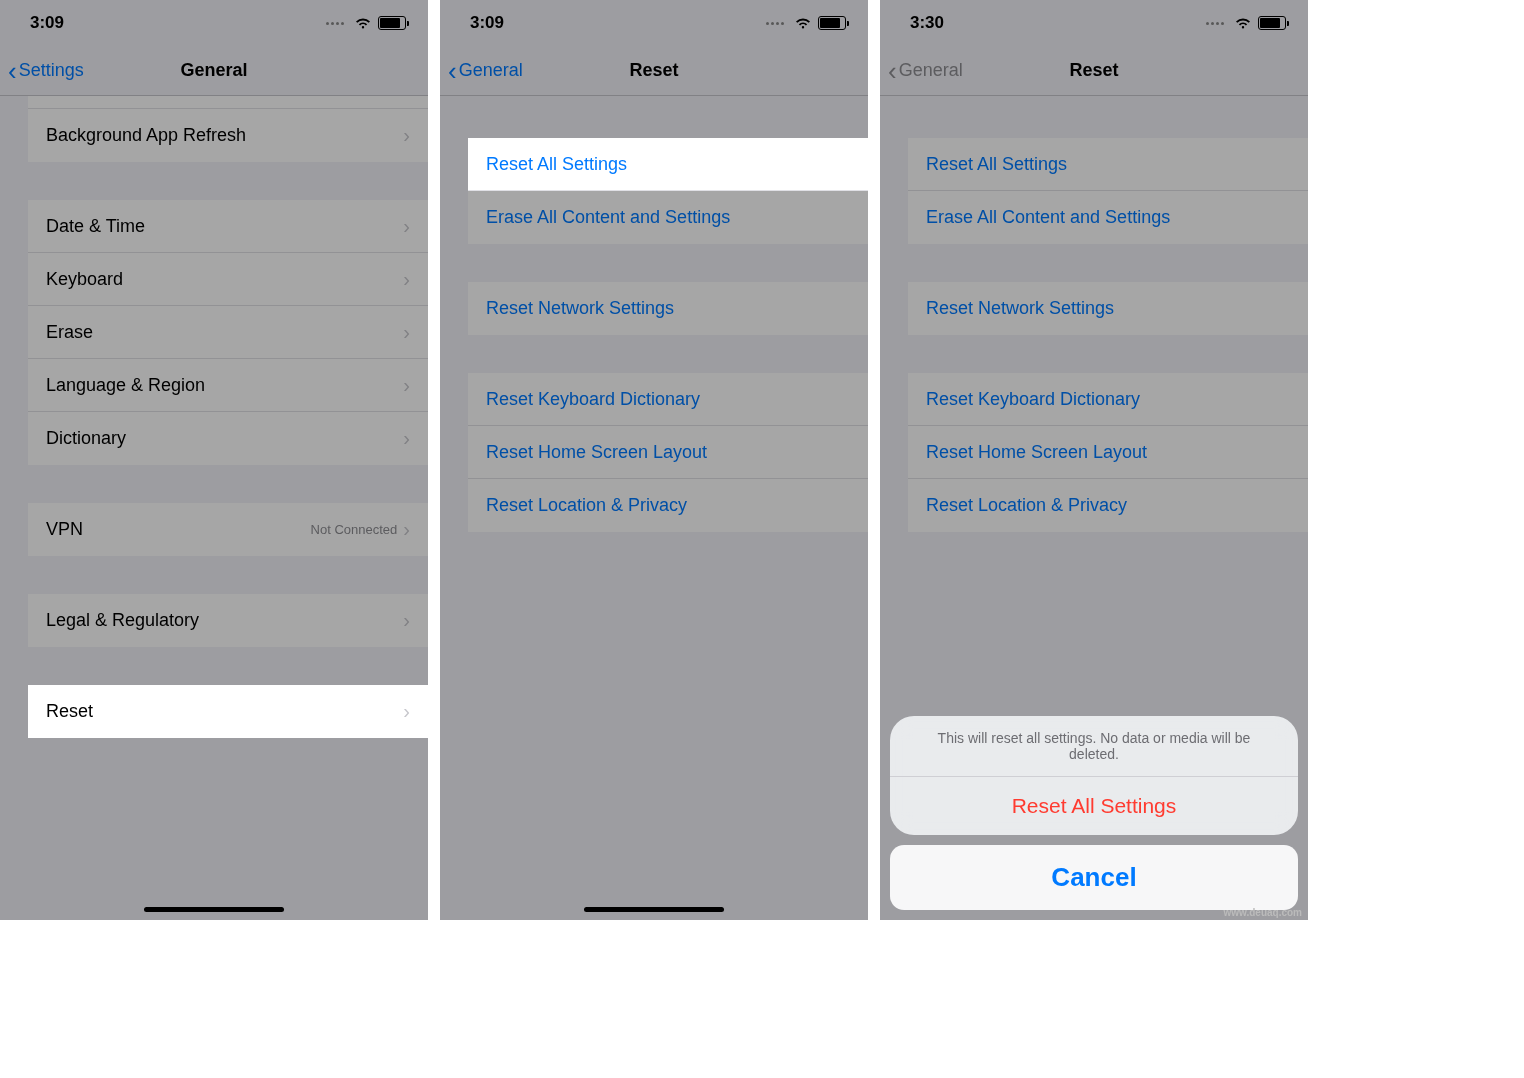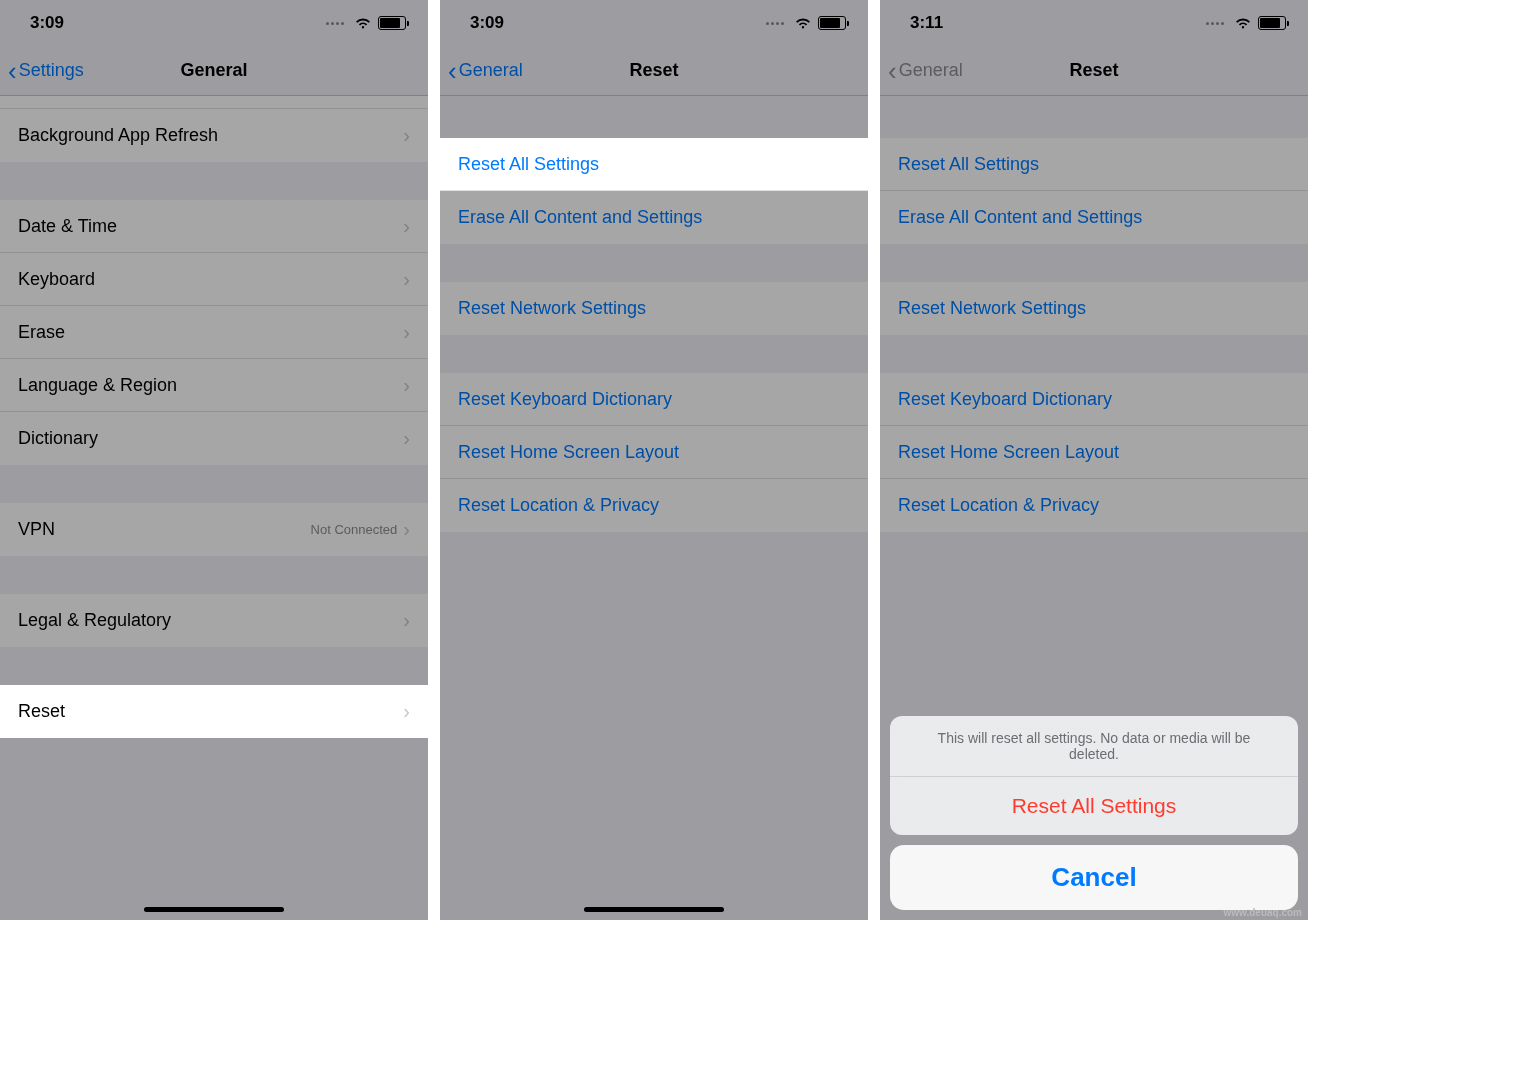--- a/index.html
+++ b/index.html
@@ -73,21 +73,21 @@
   .navbar .title {
     position:absolute;
     left:0; right:0;
     text-align:center;
     font-size:18px;
     font-weight:600;
     pointer-events:none;
   }
 
   
-  .group { margin-top: 0; }
+  .group { margin-top: 0; padding-left: 28px; }
   .group + .group { margin-top: 38px; }
   .cell {
     background:#fff;
     min-height:53px;
     padding: 0 18px;
     display:flex;
     align-items:center;
     justify-content:space-between;
     font-size:18px;
     color:#000;
@@ -106,21 +106,21 @@
   .spacer-top { height: 28px; }
 
   
   .phone1-content { margin-top:-40px; }
 
   
   .home-ind { position:absolute; bottom:8px; left:50%; transform:translateX(-50%); width:140px; height:5px; background:#000; border-radius:3px; z-index:200;}
 
   
   .sheet-wrap { position:absolute; left:10px; right:10px; bottom:10px; z-index:200; }
-  .sheet { background:#eef0f2ee; border-radius:12px; overflow:hidden; backdrop-filter: blur(10px); }
+  .sheet { background:#eef0f2ee; border-radius:24px; overflow:hidden; backdrop-filter: blur(10px); }
   .sheet .msg { font-size:14px; color:#6d6d72; text-align:center; padding:14px 22px; border-bottom:0.5px solid #cfcfd4;}
   .sheet .action { text-align:center; font-size:21px; padding:17px 0; color:#ff3b30; }
   .sheet-cancel { margin-top:10px; background:#fdfdfeee; border-radius:14px; text-align:center; font-size:26px; padding:17px 0; color:#007aff; font-weight:600;}
 
   
   svg { display:block; }
 
   .watermark{
     position:absolute; right:6px; bottom:2px; font-size:10px; color:#bbb; z-index:300;font-weight:bold;
   }
@@ -278,21 +278,21 @@
         <span class="label">Reset Location &amp; Privacy</span>
       </div>
     </div>
   </div>
 
   <div class="home-ind"></div>
 </div>
 
 <div class="phone">
   <div class="statusbar">
-    <span class="time">3:11</span>
+    <span class="time">3:30</span>
     <div class="status-right">
       <div class="dots">
           <span></span>
           <span></span>
           <span></span>
           <span></span>
         </div>
       <span class="wifi">
         <svg viewBox="0 0 18 14">
             <path d="M9 12.5a1.2 1.2 0 100-2.4 1.2 1.2 0 000 2.4zM4.8 8.2a6 6 0 018.4 0l-1.3 1.3a4.2 4.2 0 00-5.8 0L4.8 8.2zM2 5.4a10 10 0 0114 0l-1.3 1.3a8.2 8.2 0 00-11.4 0L2 5.4z" fill="#000"></path>

